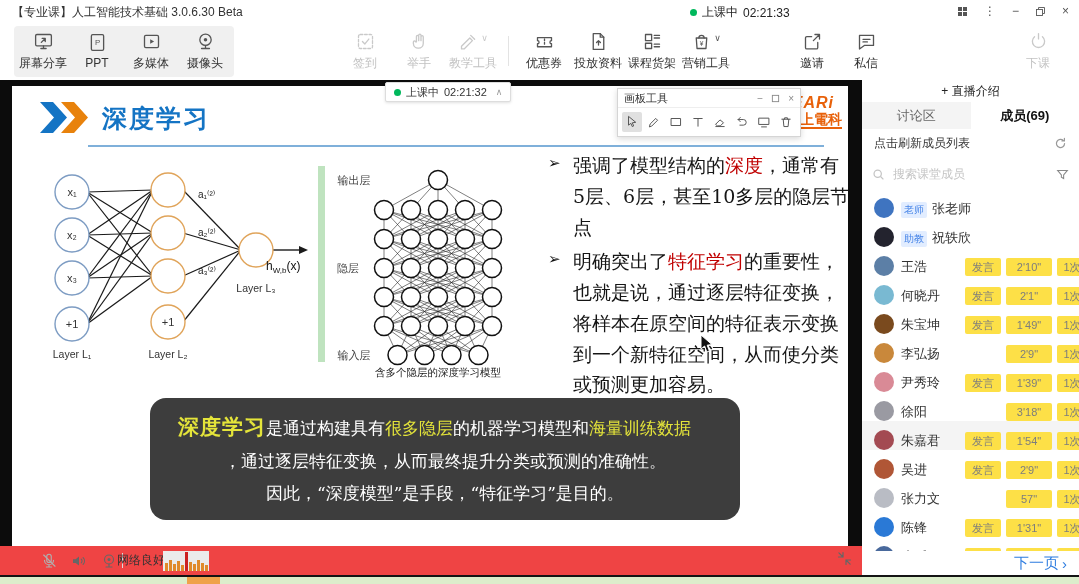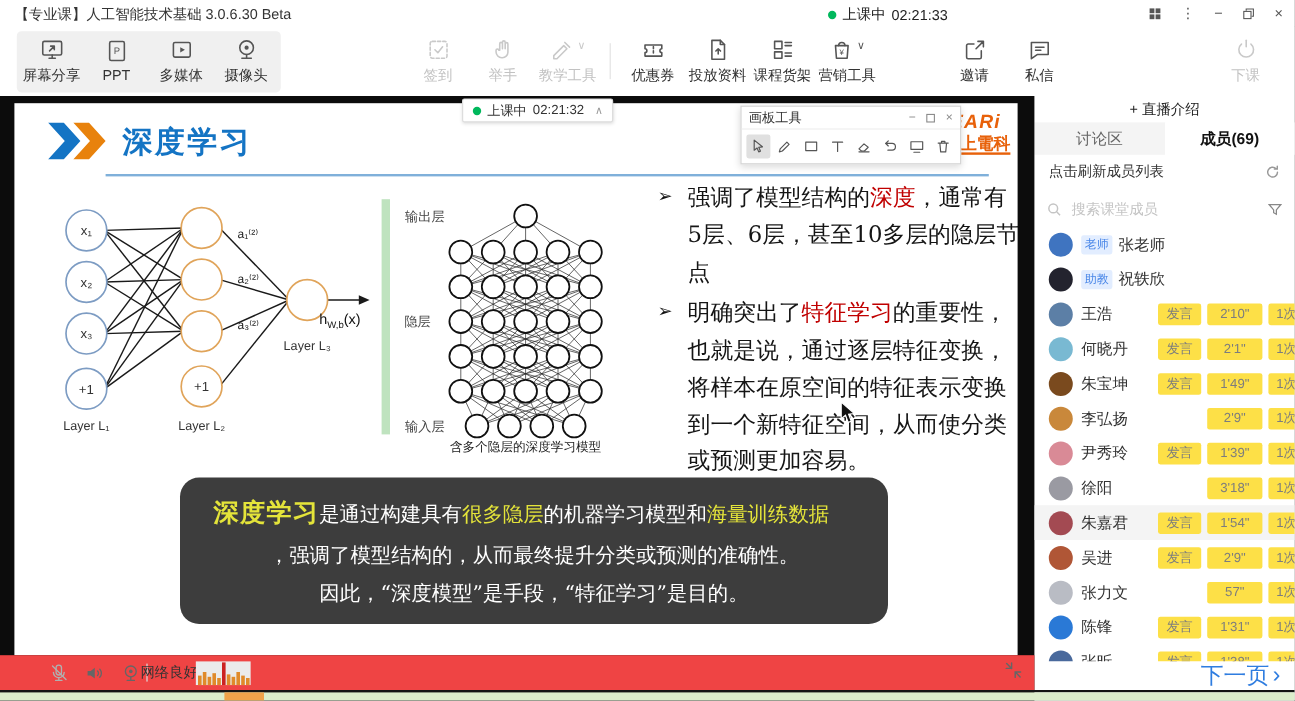--- a/index.html
+++ b/index.html
@@ -86,28 +86,28 @@
   .tab{flex:1;display:flex;align-items:center;justify-content:center;font-size:13px;cursor:pointer;}
   .tab.inactive{background:#f4f4f4;color:#666;}
   .tab.active{background:#fff;color:#111;font-weight:bold;}
   .refresh-row{height:28px;display:flex;align-items:center;justify-content:space-between;padding:0 12px;font-size:12px;color:#333;flex:none;cursor:pointer;}
   .refresh-row svg{width:13px;height:13px;stroke:#999;fill:none;stroke-width:1.5;stroke-linecap:round;}
   .search-row{margin:4px 10px 2px 10px;height:26px;display:flex;align-items:center;gap:6px;flex:none;}
   .search-row svg{flex:none;}
   .search-row input{border:none;outline:none;flex:1;font-size:12px;color:#333;min-width:0;font-family:inherit;}
   .search-row input::placeholder{color:#c4c4c4;}
   .m-list{flex:1;overflow:hidden;}
-  .m-row{height:29px;display:flex;align-items:center;padding-left:12px;position:relative;cursor:pointer;}
+  .m-row{height:29px;display:flex;align-items:flex-end;padding-left:12px;position:relative;cursor:pointer;}
   .m-row[data-state="hover"]{background:#f4f4f4;}
   .avatar{width:20px;height:20px;border-radius:50%;margin-right:7px;flex:none;background:#ccc;}
   .role{font-size:10px;color:#4a87e8;background:#e2edff;border-radius:2px;padding:1px 3px;margin-right:5px;flex:none;}
   .mname{font-size:13px;color:#333;white-space:nowrap;}
   .badges{position:absolute;right:-8px;display:grid;grid-template-columns:36px 46px 30px;gap:5px;}
   .b{height:18px;background:#fde047;border-radius:2px;font-size:11px;color:#7d7d7d;display:flex;align-items:center;justify-content:center;white-space:nowrap;}
-  .pagination{height:24px;display:flex;justify-content:flex-end;align-items:center;padding-right:12px;color:#2f7de0;font-size:19px;gap:3px;flex:none;cursor:pointer;text-align:right;}
+  .pagination{height:24px;display:flex;justify-content:flex-end;align-items:center;padding-right:12px;color:#2f7de0;font-size:15px;gap:3px;flex:none;cursor:pointer;text-align:right;}
 </style>
 </head>
 <body>
 
 <div class="window">
 
   <div class="titlebar">
     <span class="tb-title">【专业课】人工智能技术基础 3.0.6.30 Beta</span>
     <span class="tb-status">
       <span class="dot"></span>
@@ -548,21 +548,21 @@
           </div>
           <div class="bullet">
             <span class="mk">➢</span><span>明确突出了</span><span class="hl-red">特征学习</span><span>的重要性，也就是说，通过逐层特征变换，将样本在原空间的特征表示变换到一个新特征空间，从而使分类或预测更加容易。</span>
           </div>
         </div>
 
         <div class="notebox">
           <div class="nb-l1">
             <span class="nb-lead">深度学习</span><span>是通过构建具有</span><span class="hl-y">很多隐层</span><span>的机器学习模型和</span><span class="hl-y">海量训练数据</span>
           </div>
-          <div class="nb-l2">，强调了模型结构的，从而最终提升分类或预测的准确性。</div>
+          <div class="nb-l2">，通过逐层特征变换，从而最终提升分类或预测的准确性。</div>
           <div class="nb-l3">因此，“深度模型”是手段，“特征学习”是目的。</div>
         </div>
 
         <svg class="cursor" width="15" height="20" viewBox="0 0 15 20">
           <path d="M1 1v14l3.6-3 2.2 6 2.6-1-2.2-5.8 4.8-.6z" fill="#111" stroke="#fff" stroke-width="1"></path>
         </svg>
       </div>
 
       <div class="controlbar">
         <span class="cb-ic muted">

